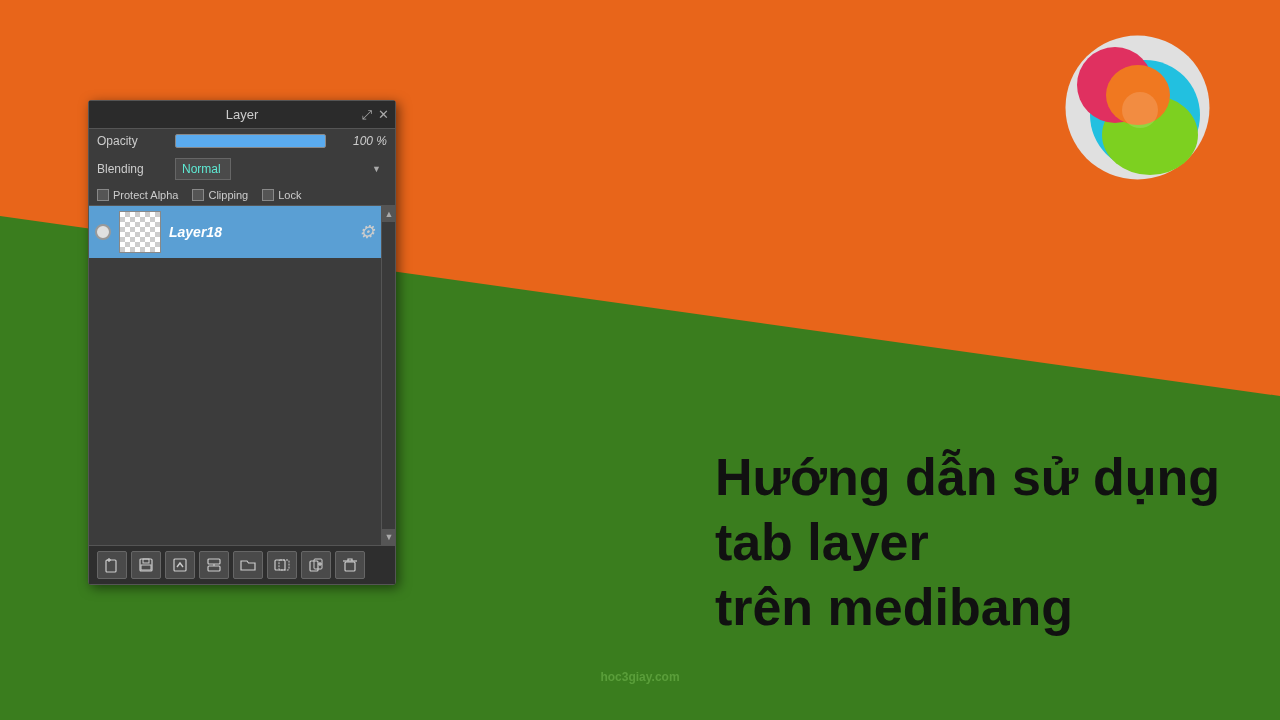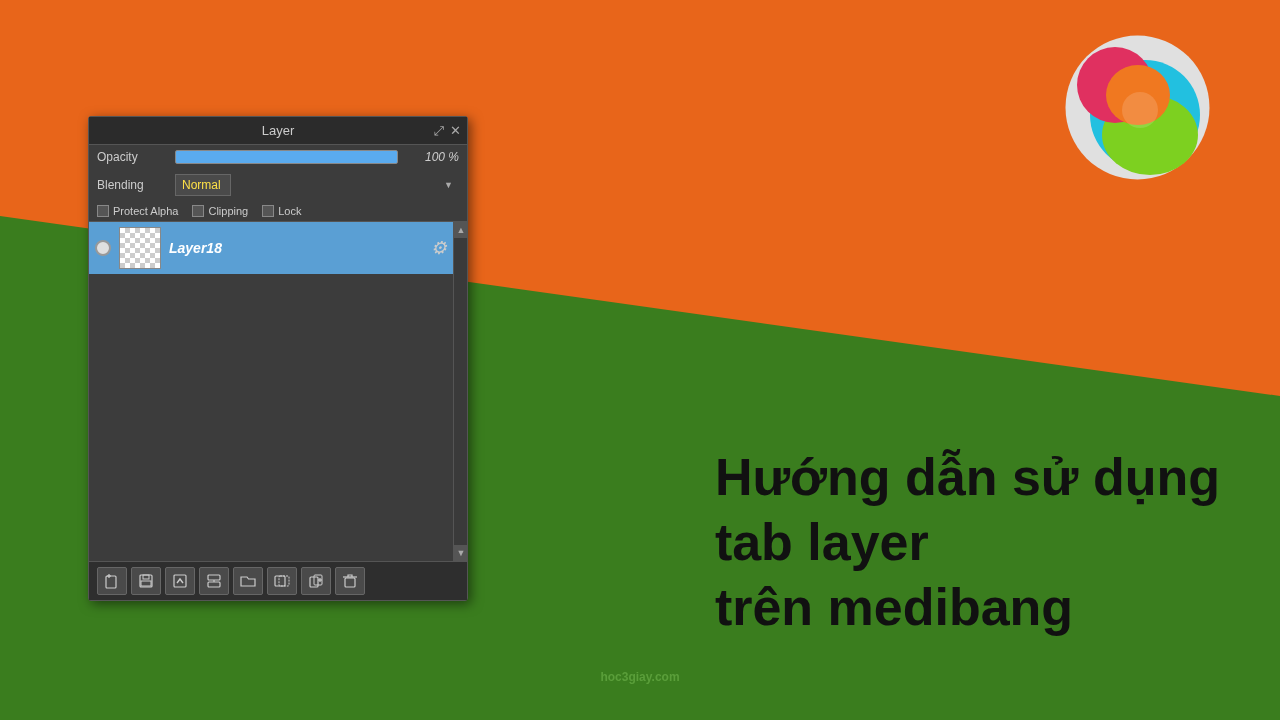--- a/index.html
+++ b/index.html
@@ -64,23 +64,23 @@
       left: 50%;
       transform: translateX(-50%);
       color: #5a9e3a;
       font-size: 12px;
       font-weight: bold;
     }
 
     
     .layer-panel {
       position: absolute;
-      top: 116px;
+      top: 100px;
       left: 88px;
-      width: 380px;
+      width: 308px;
       background: #3c3c3c;
       border: 1px solid #555;
       border-radius: 3px;
       box-shadow: 3px 3px 12px rgba(0,0,0,0.5);
       z-index: 20;
     }
 
     .panel-titlebar {
       background: #2b2b2b;
       height: 28px;
@@ -141,21 +141,21 @@
       min-width: 38px;
       text-align: right;
       font-style: italic;
     }
 
     
     .blend-select {
       flex: 1;
       background: #4a4a4a;
       border: 1px solid #666;
-      color: #fde047;
+      color: #5eead4;
       font-size: 12px;
       padding: 2px 6px;
       height: 22px;
       appearance: none;
       cursor: pointer;
     }
 
     .blend-select-wrapper {
       flex: 1;
       position: relative;

